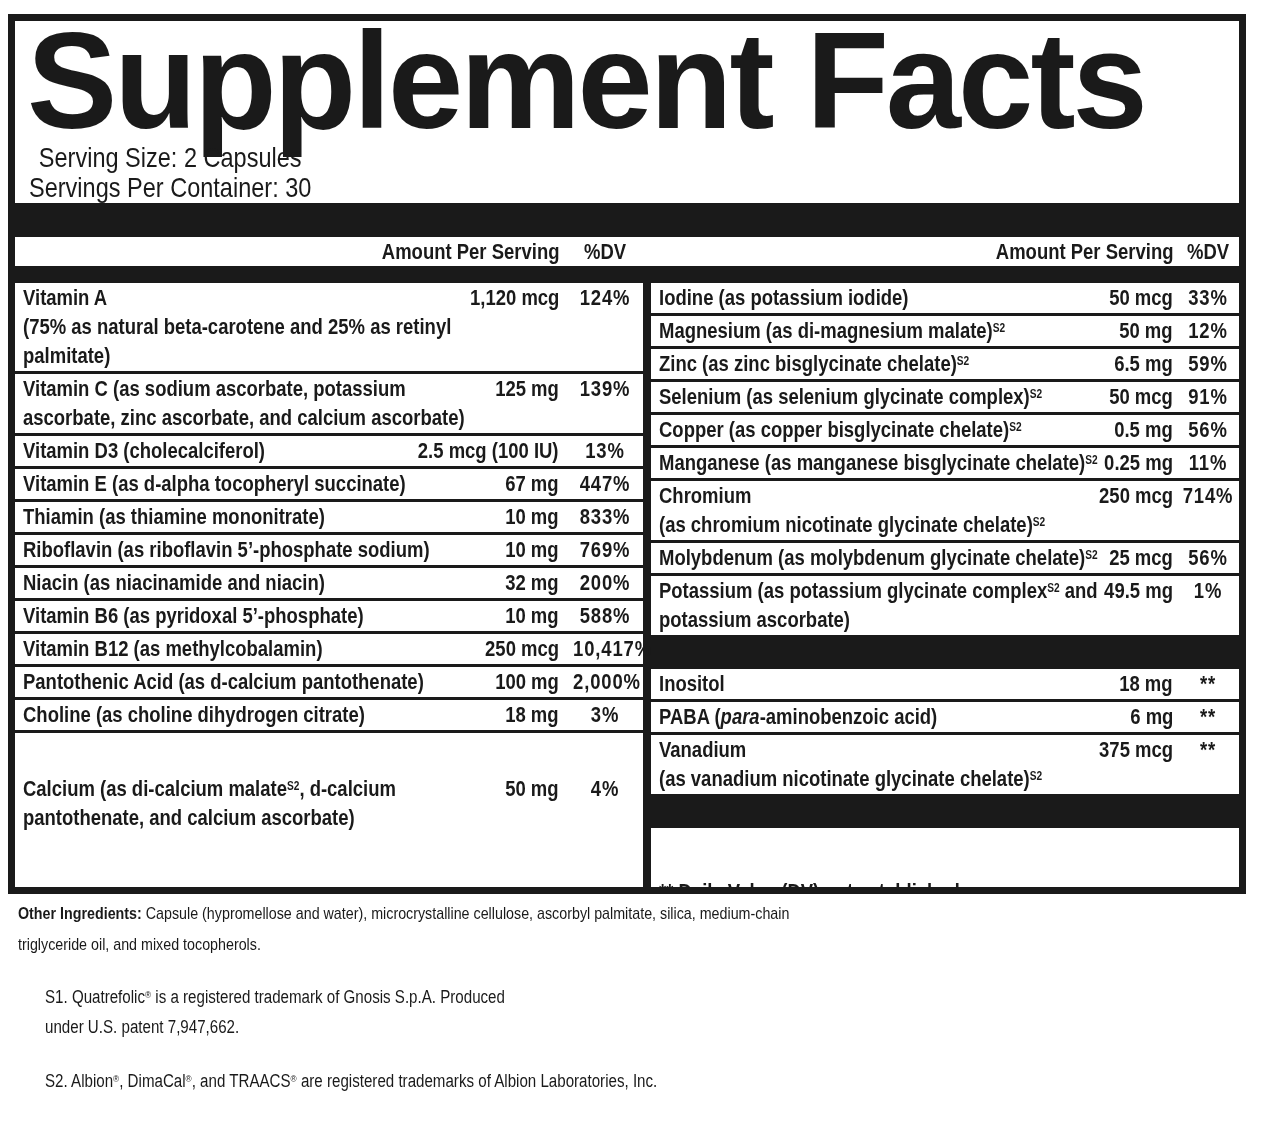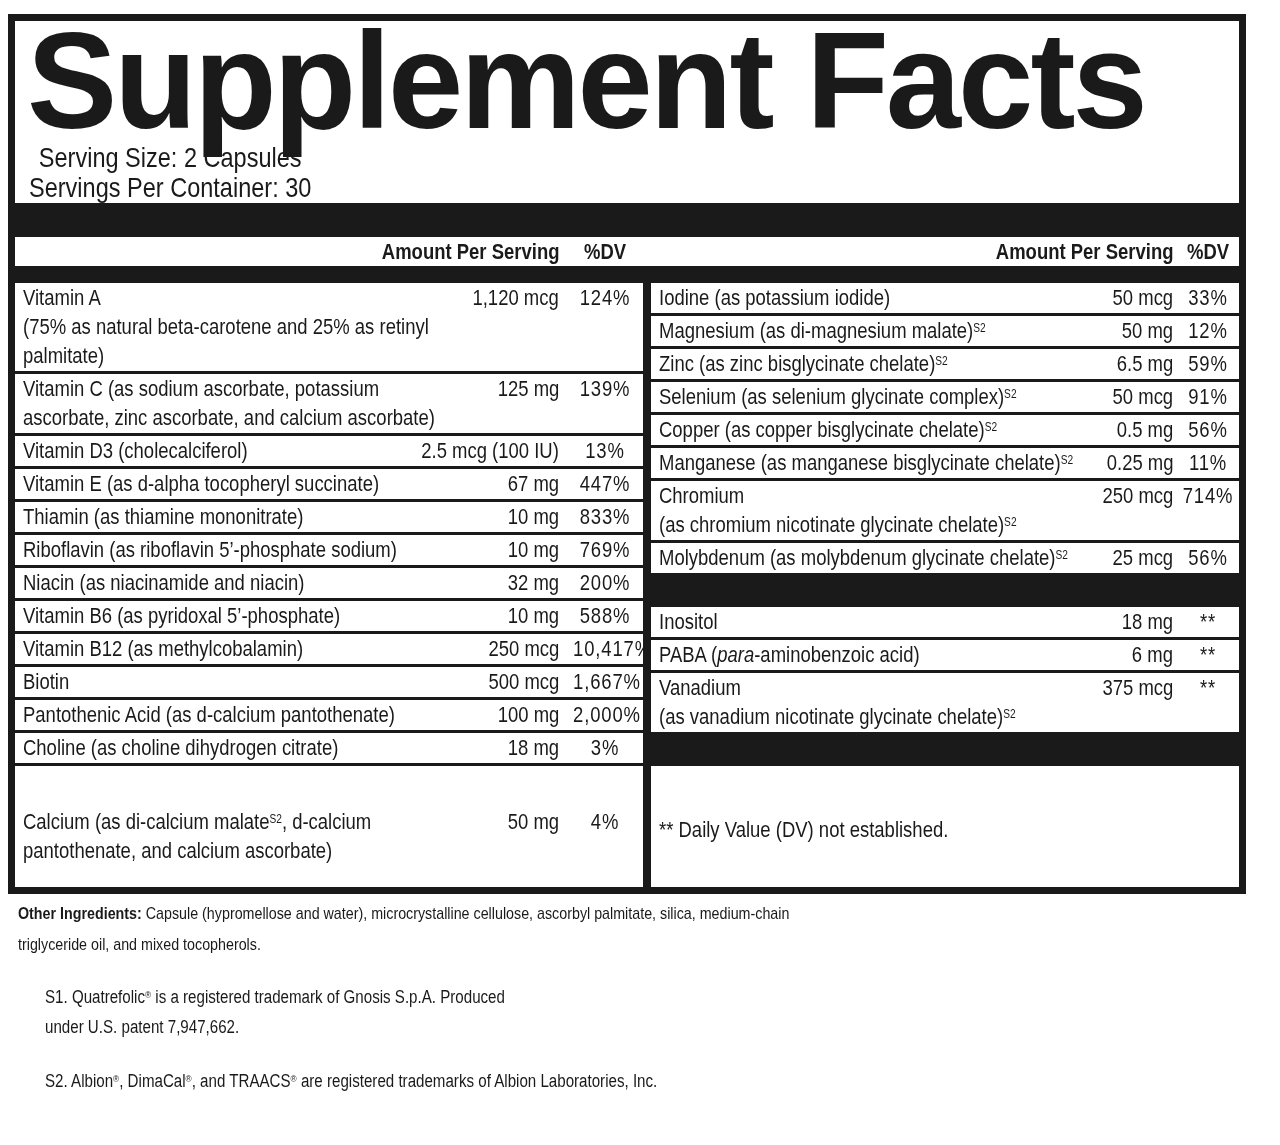--- a/index.html
+++ b/index.html
@@ -37,21 +37,21 @@
     position:absolute; top:0; right:0; width:76px; text-align:center;
     font-size:22px; line-height:29px; font-weight:bold; transform:scaleX(0.84);
   }
   .h-right .h-dv{ width:62px; }
   .bar-mid{ position:absolute; top:245px; left:0; right:0; height:17px; background:var(--ink); }
   .cols{ position:absolute; top:262px; left:0; right:0; bottom:0; display:flex; overflow:hidden; }
   .col{ position:relative; }
   .col-left{ width:628px; }
   .vdiv{ width:8px; background:var(--ink); }
   .col-right{ flex:1; }
-  .row{ position:relative; border-bottom:3px solid var(--ink); padding:0 16px 1px 8px; }
+  .row{ position:relative; border-bottom:3px solid var(--ink); padding:0 16px 1px 8px;font-weight:bold; }
   .row:last-child{ border-bottom:none;margin-top:41px; }
   .lbl{ font-size:22px; line-height:29px; white-space:nowrap; transform:scaleX(0.84); transform-origin:0 50%; }
   .amt{
     position:absolute; top:0; right:84px; font-size:22px; line-height:29px;
     white-space:nowrap; transform:scaleX(0.84); transform-origin:100% 50%;
   }
   .col-right .amt{ right:66px; }
   .dv{
     position:absolute; top:0; right:0; width:76px; text-align:center;
     font-size:22px; line-height:29px; transform:scaleX(0.84); letter-spacing:1px;
@@ -136,25 +136,20 @@
           <div class="lbl cx">Vitamin B6 (as pyridoxal 5’-phosphate)</div>
           <div class="amt">10 mg</div>
           <div class="dv">588%</div>
         </div>
         <div class="row">
           <div class="lbl cx">Vitamin B12 (as methylcobalamin)</div>
           <div class="amt">250 mcg</div>
           <div class="dv">10,417%</div>
         </div>
         <div class="row">
-          <div class="lbl cx">Biotin</div>
-          <div class="amt">500 mcg</div>
-          <div class="dv">1,667%</div>
-        </div>
-        <div class="row">
           <div class="lbl cx">Pantothenic Acid (as d-calcium pantothenate)</div>
           <div class="amt">100 mg</div>
           <div class="dv">2,000%</div>
         </div>
         <div class="row">
           <div class="lbl cx">Choline (as choline dihydrogen citrate)</div>
           <div class="amt">18 mg</div>
           <div class="dv">3%</div>
         </div>
         <div class="row">
@@ -200,20 +195,26 @@
           <div class="lbl cx">Chromium</div>
           <div class="lbl cx">(as chromium nicotinate glycinate chelate)<sup>S2</sup></div>
           <div class="amt">250 mcg</div>
           <div class="dv">714%</div>
         </div>
         <div class="row">
           <div class="lbl cx">Molybdenum (as molybdenum glycinate chelate)<sup>S2</sup></div>
           <div class="amt">25 mcg</div>
           <div class="dv">56%</div>
         </div>
+        <div class="row">
+          <div class="lbl cx">Potassium (as potassium glycinate complex<sup>S2</sup> and</div>
+          <div class="lbl cx">potassium ascorbate)</div>
+          <div class="amt">49.5 mg</div>
+          <div class="dv">1%</div>
+        </div>
         <div class="tbar"></div>
         <div class="row">
           <div class="lbl cx">Inositol</div>
           <div class="amt">18 mg</div>
           <div class="dv">**</div>
         </div>
         <div class="row">
           <div class="lbl cx">PABA (<i>para</i>-aminobenzoic acid)</div>
           <div class="amt">6 mg</div>
           <div class="dv">**</div>

